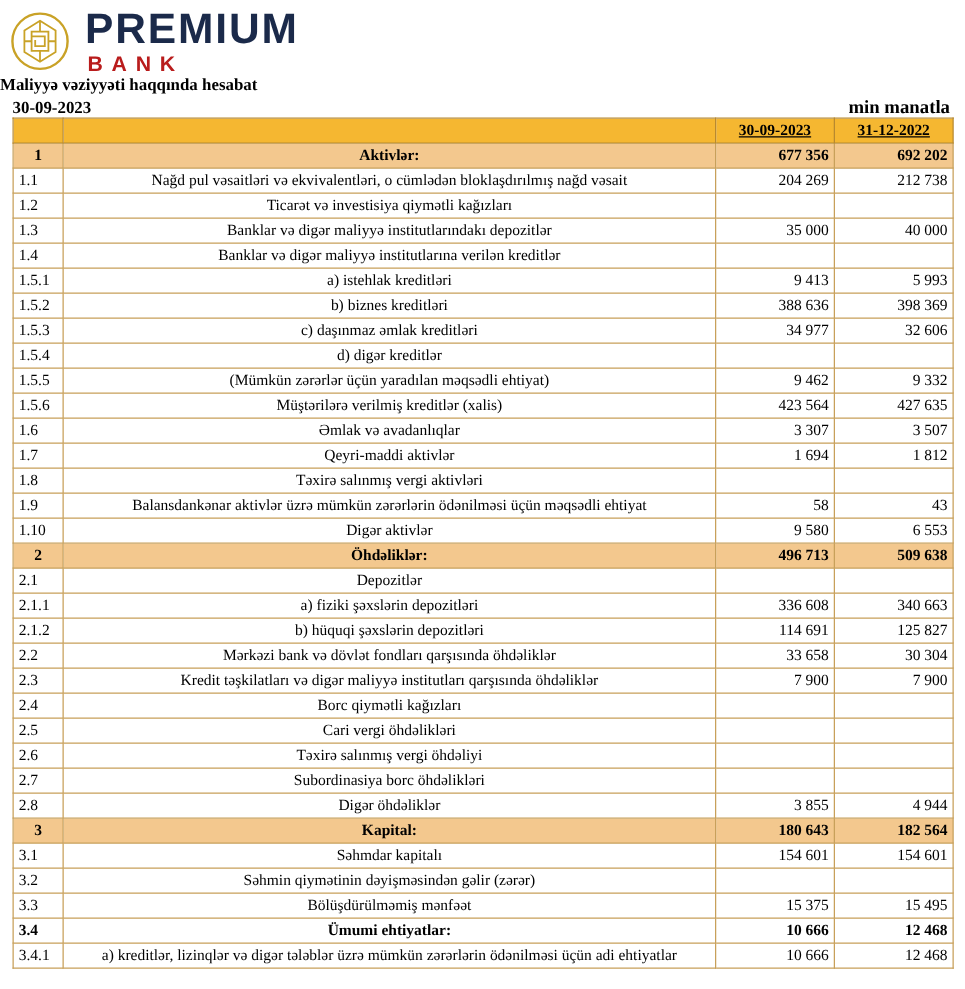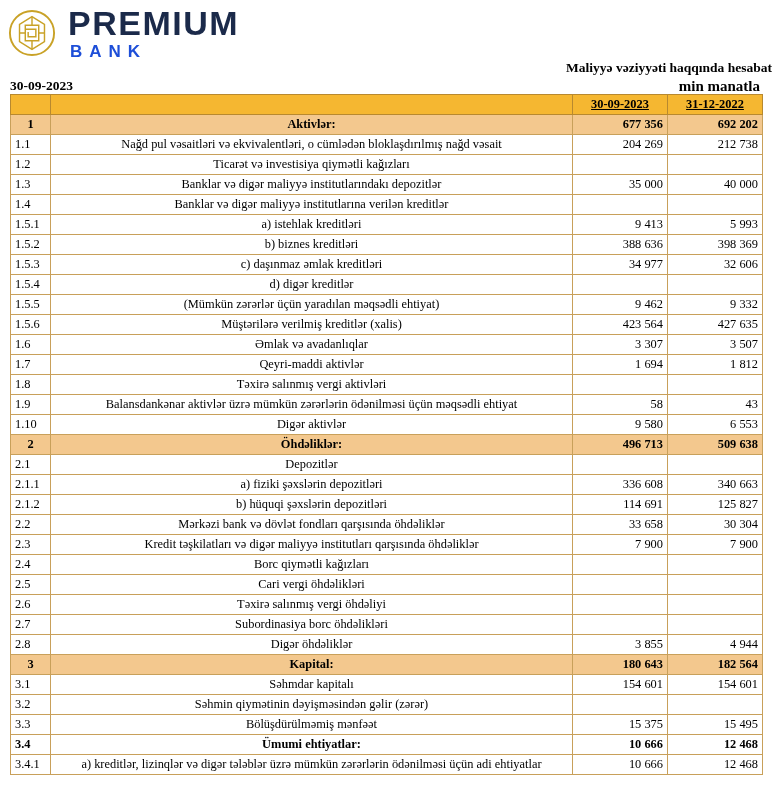--- a/index.html
+++ b/index.html
@@ -47,31 +47,31 @@
     font-size: 34px;
     font-weight: bold;
     letter-spacing: 1.5px;
     color: #1b2a4a;
   }
   .brand-sub {
     font-family: "Liberation Sans", sans-serif;
     font-size: 17px;
     font-weight: bold;
     letter-spacing: 7px;
-    color: #1d4ed8;
+    color: #b91c1c;
     margin-top: 3px;
     margin-left: 2px;
   }
 
   .doc-title {
     position: absolute;
     top: 60px;
     left: 0;
     width: 772px;
-    text-align: right;
+    text-align: left;
     font-size: 13.5px;
     font-weight: bold;
   }
 
   .date-left {
     position: absolute;
     left: 10px;
     top: 78px;
     font-size: 13.5px;
     font-weight: bold;

